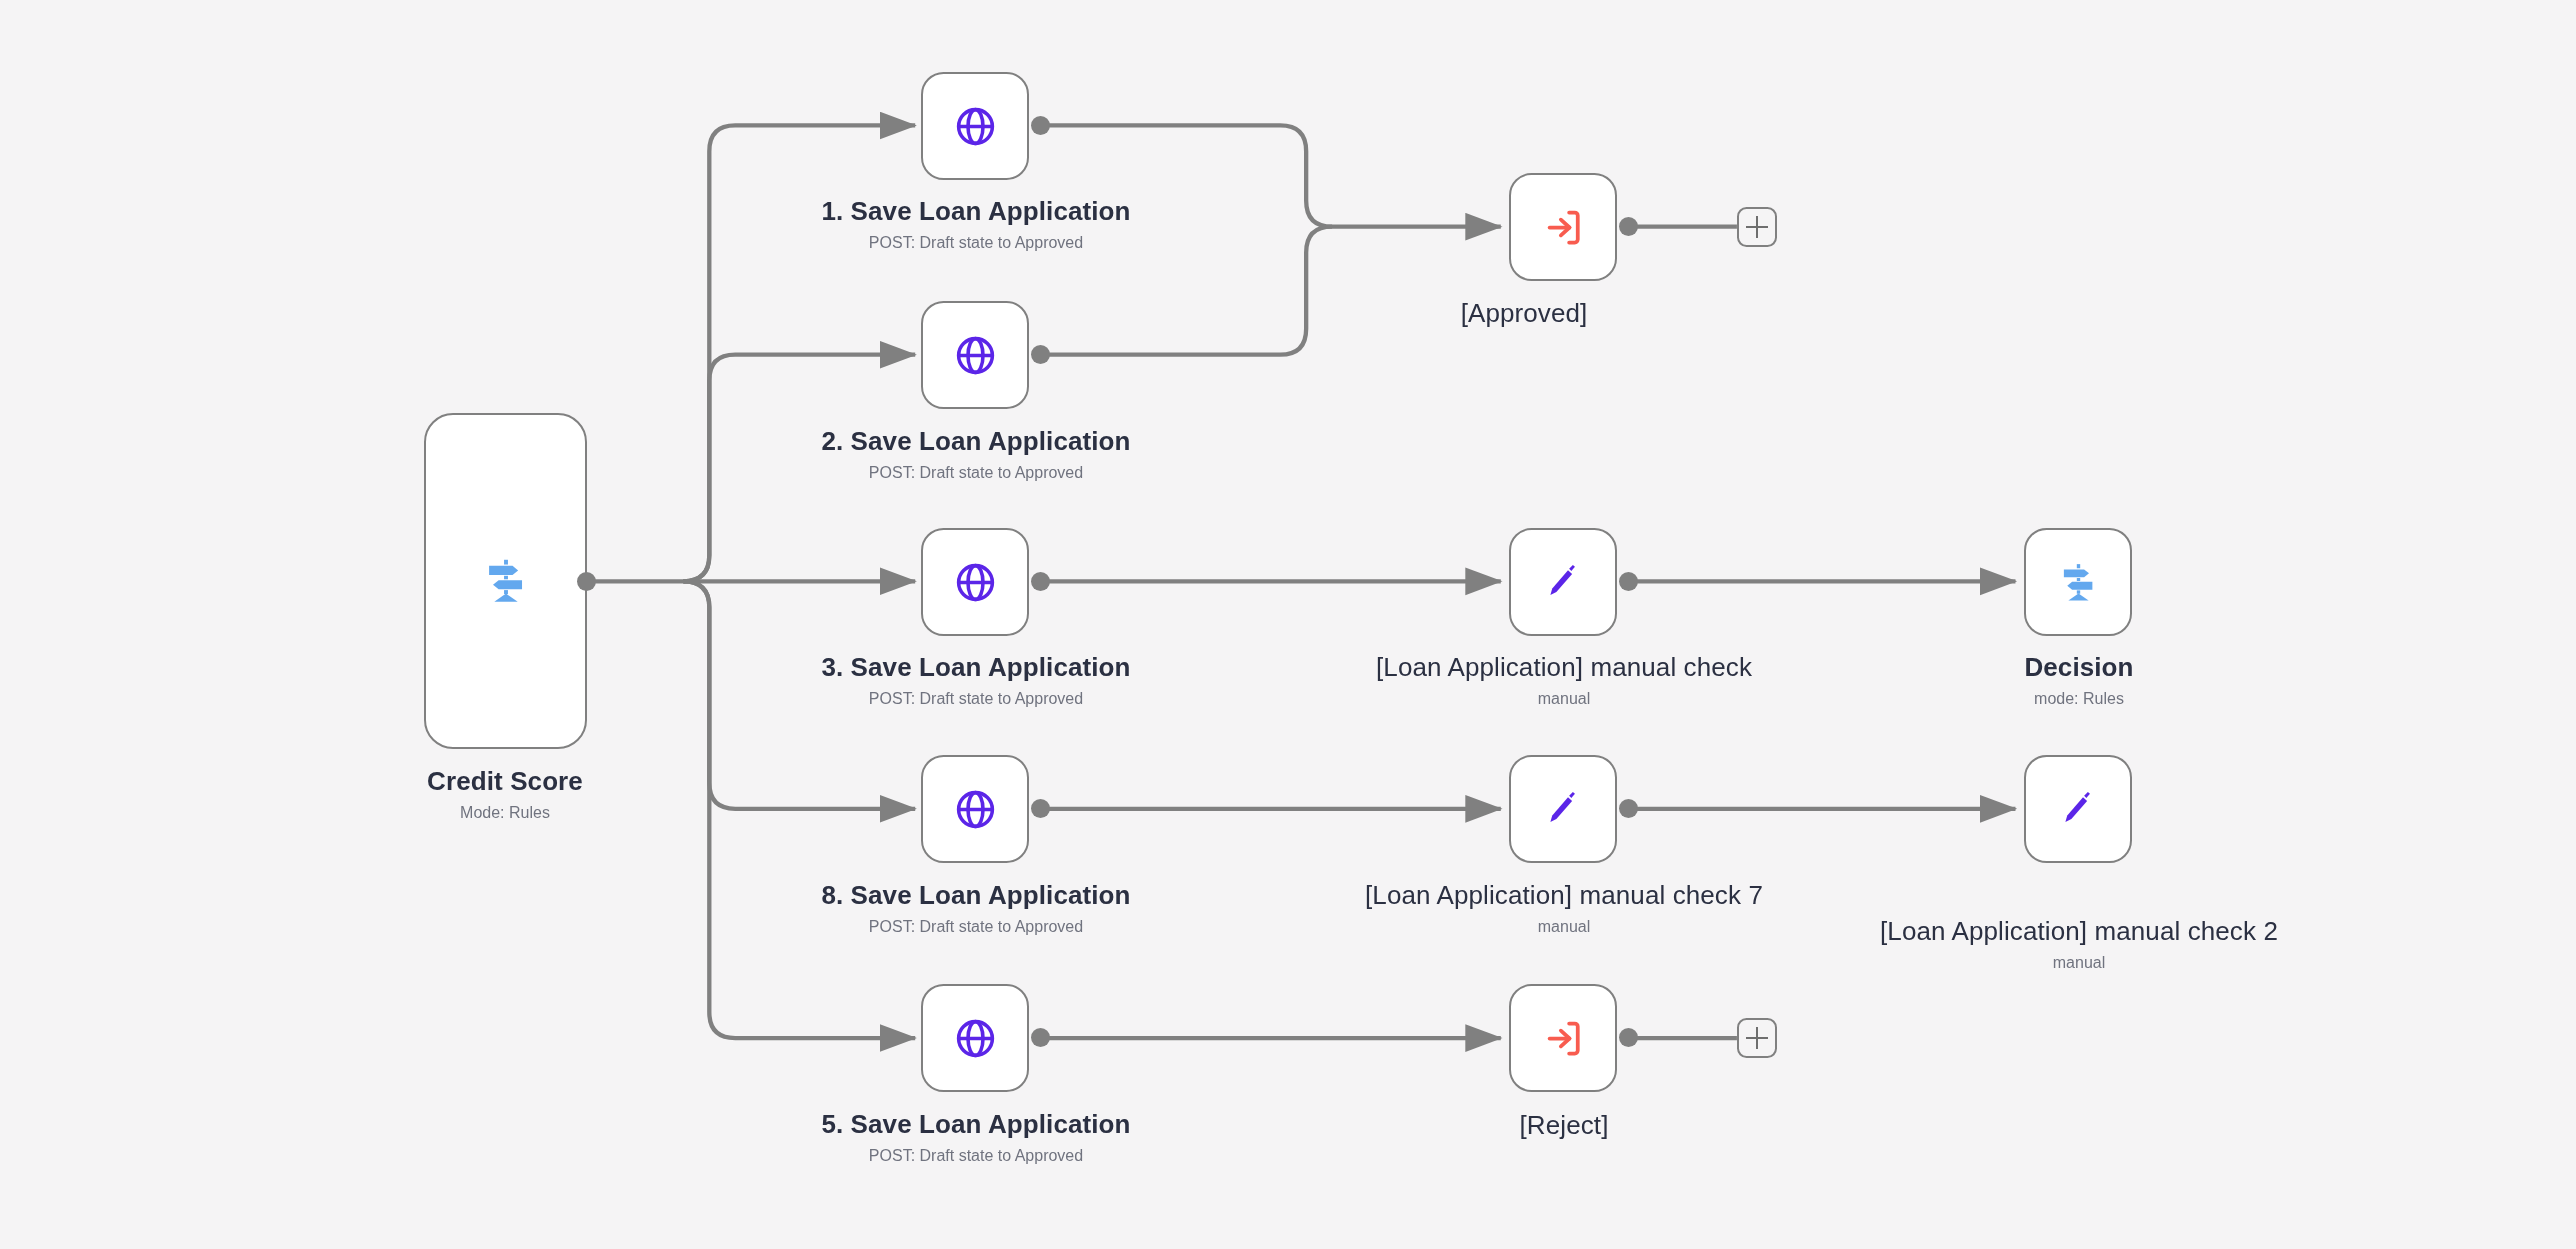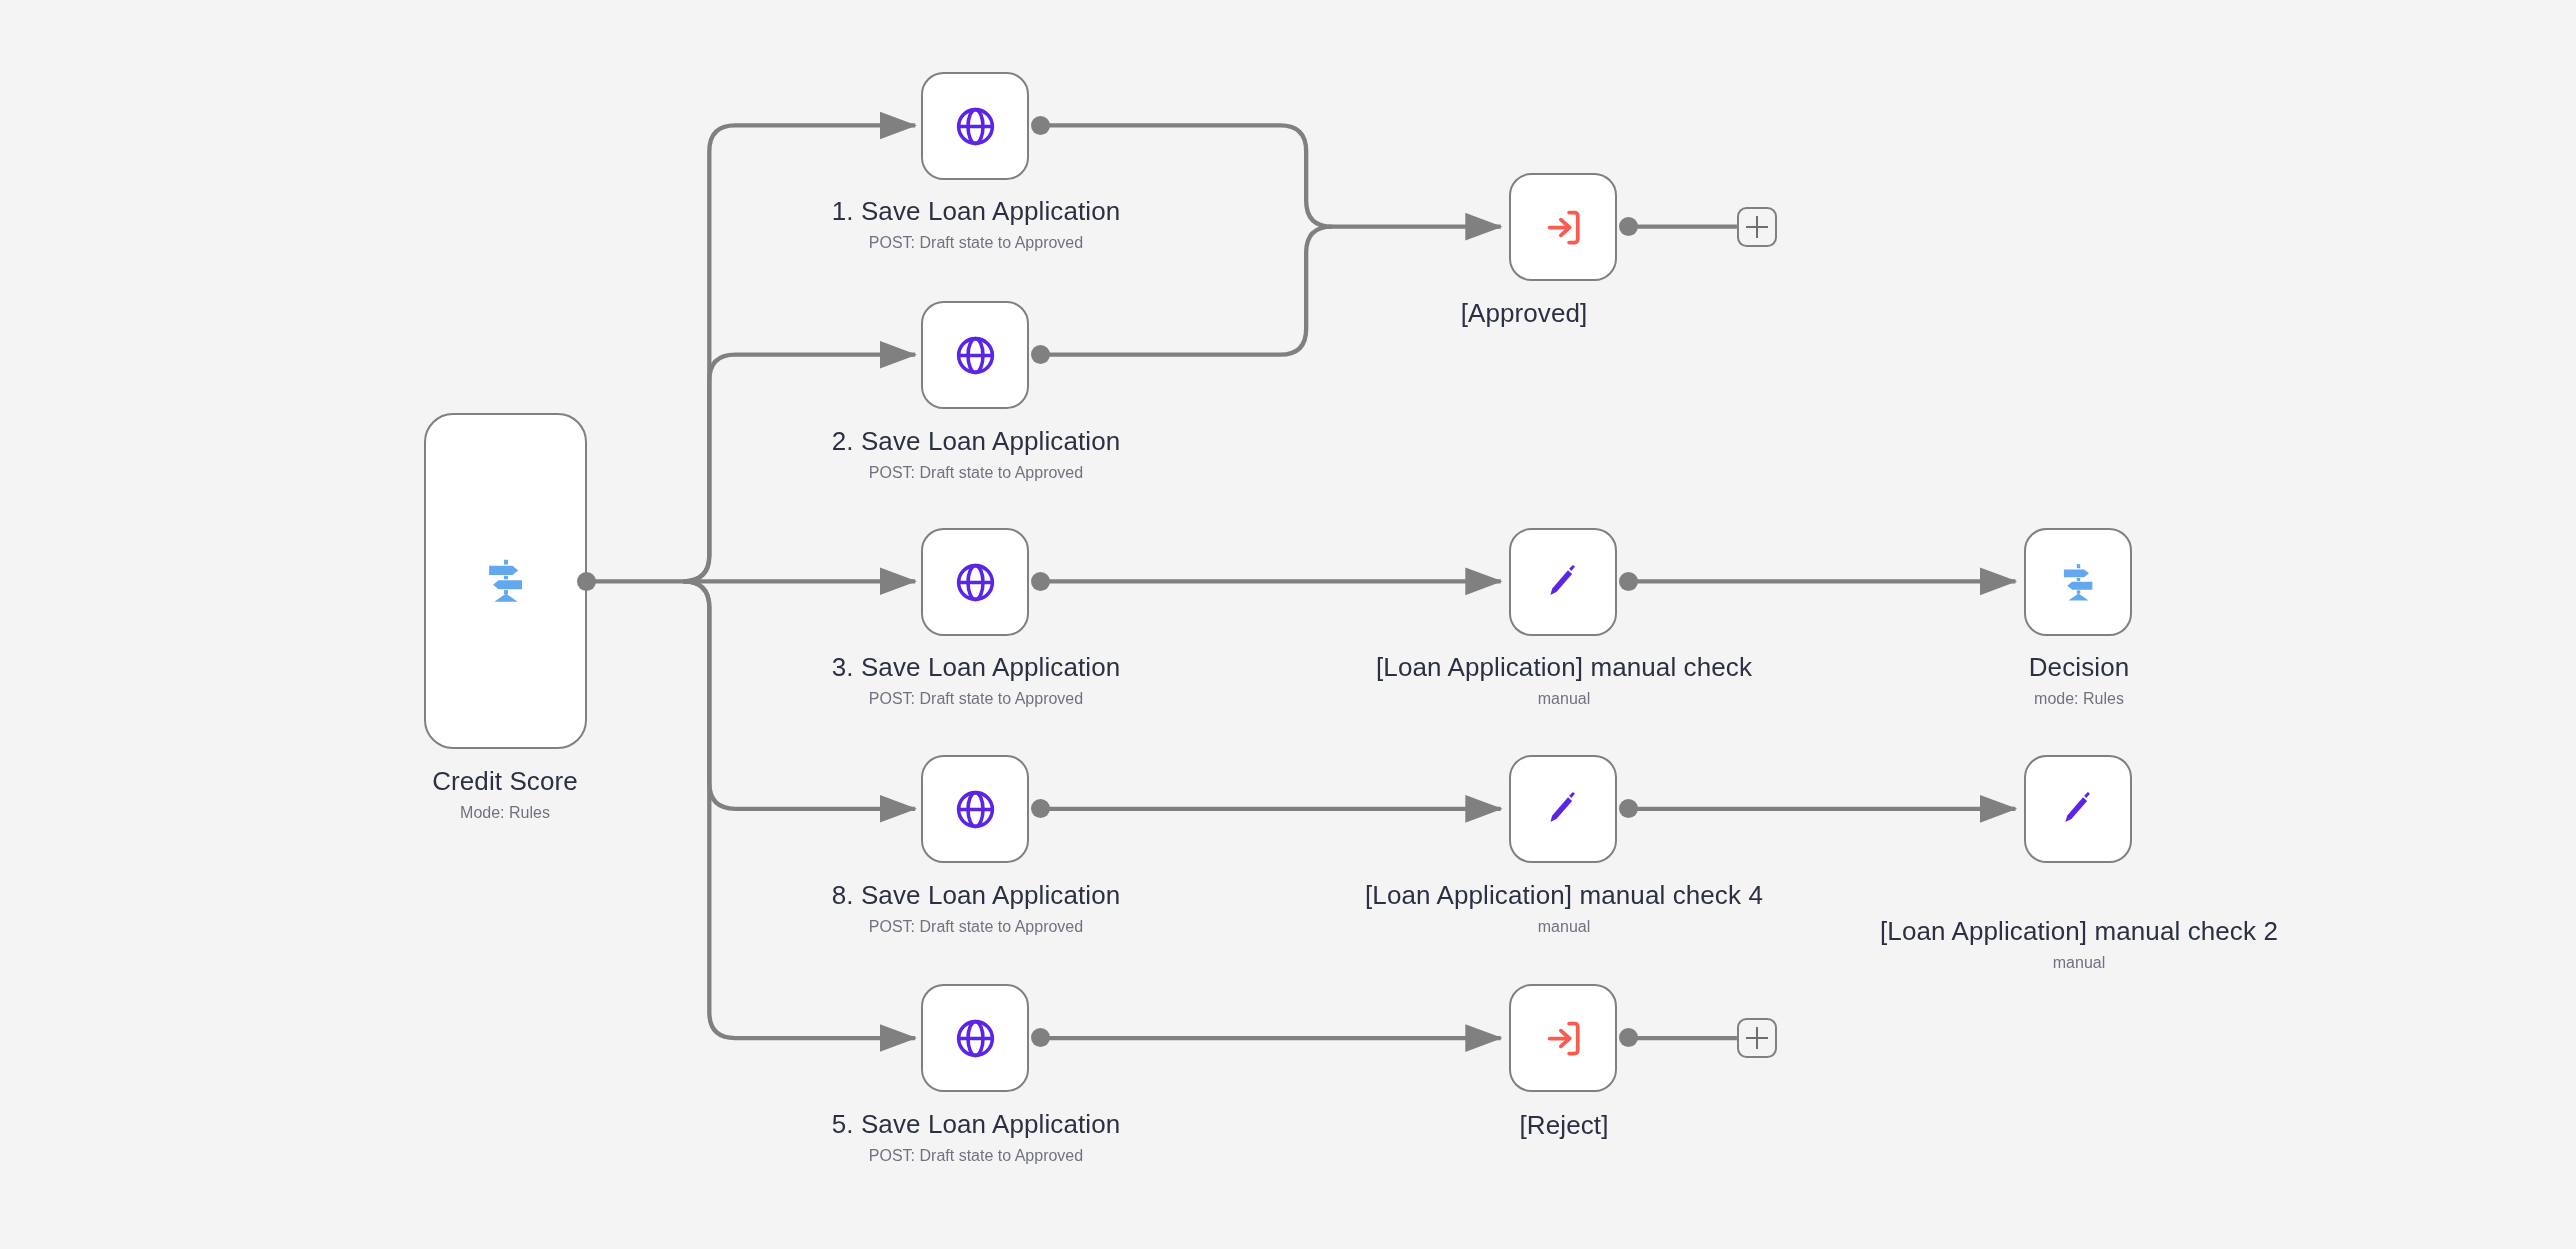--- a/index.html
+++ b/index.html
@@ -75,21 +75,21 @@
 
   
   .label-group {
     position: absolute;
     text-align: center;
     transform: translateX(-50%);
     white-space: nowrap;
   }
   .label-title {
     font-size: 26px;
-    font-weight: 400;
+    font-weight: 700;
     color: #2b3042;
     letter-spacing: 0.1px;
     line-height: 1.2;
   }
   .label-sub {
     font-size: 16px;
     font-weight: 400;
     color: #70737f;
     line-height: 1.45;
     margin-top: 4.3px;
@@ -270,21 +270,21 @@
   </div>
 
   <div class="node" style="left:1509px; top:755px; width:108px; height:108px;">
     <svg class="node-icon" width="45" height="45" viewBox="0 0 24 24">
       <path d="M17.0 2.6 l1.1 1.0 -1.9 2.2 -1.2 -1.1 z" fill="#5b25e8"></path>
       <path d="M14.4 5.4 l2.2 2.0 -8.4 9.7 -3.2 1.6 1.0 -3.5 z" fill="#5b25e8"></path>
     </svg>
   </div>
   <div class="port" style="left:1619px; top:799px;"></div>
   <div class="label-group" style="left:1564px; top:880px;">
-    <div class="label-title regular">[Loan Application] manual check 4</div>
+    <div class="label-title regular">[Loan Application] manual check 7</div>
     <div class="label-sub">manual</div>
   </div>
 
   <div class="node" style="left:2024px; top:755px; width:108px; height:108px;">
     <svg class="node-icon" width="45" height="45" viewBox="0 0 24 24">
       <path d="M17.0 2.6 l1.1 1.0 -1.9 2.2 -1.2 -1.1 z" fill="#5b25e8"></path>
       <path d="M14.4 5.4 l2.2 2.0 -8.4 9.7 -3.2 1.6 1.0 -3.5 z" fill="#5b25e8"></path>
     </svg>
   </div>
   <div class="label-group" style="left:2079px; top:916px;">

